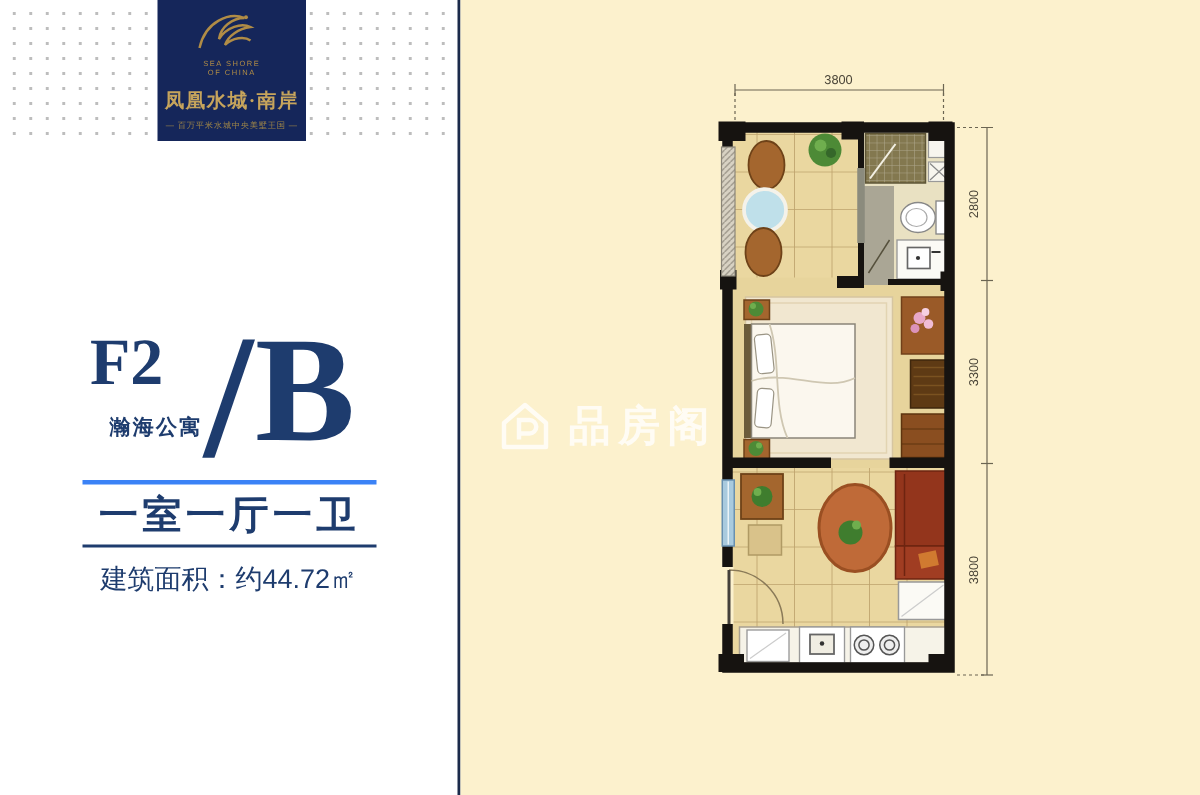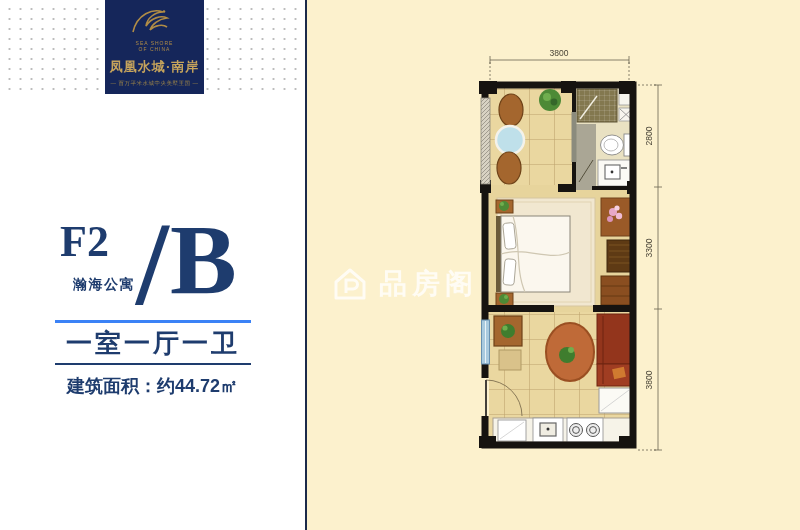--- a/index.html
+++ b/index.html
@@ -24,21 +24,21 @@
   .building{position:absolute;left:2px;top:62px;font-size:14px;letter-spacing:1.5px;
             font-family:"Liberation Sans", sans-serif;font-weight:bold;white-space:nowrap;margin-left:11px;}
   .code-sep{position:absolute;left:76px;top:-8px;font-size:118px;line-height:1;font-weight:bold;}
   .code-sub{position:absolute;left:110px;top:-4px;font-size:100px;line-height:1;}
   
   .rooms-box{position:absolute;left:55px;top:320px;width:196px;height:40px;
              border-top:3px solid #3b82f6;border-bottom:2px solid #1e3c6e;
              display:flex;align-items:center;justify-content:center;}
   .rooms-text{color:#1e3c6e;font-size:26px;font-weight:bold;letter-spacing:3px;white-space:nowrap;}
   .area-text{position:absolute;left:67px;top:374px;color:#1e3c6e;font-size:18px;
-             font-weight:bold;white-space:nowrap;}
+             font-weight:normal;white-space:nowrap;}
   
   .divider{position:absolute;left:305px;top:0;width:2px;height:530px;background:#1b2a4a;}
   .right-panel{position:absolute;left:307px;top:0;width:493px;height:530px;background:#fcf1cd;}
   .plan-svg{position:absolute;left:455px;top:40px;width:230px;height:430px;}
   
   .watermark{position:absolute;left:330px;top:264px;display:flex;align-items:center;gap:9px;
              color:rgba(255,255,255,0.78);pointer-events:none;}
   .watermark-text{font-size:28px;font-weight:bold;letter-spacing:5px;white-space:nowrap;}
 </style>
 </head>

